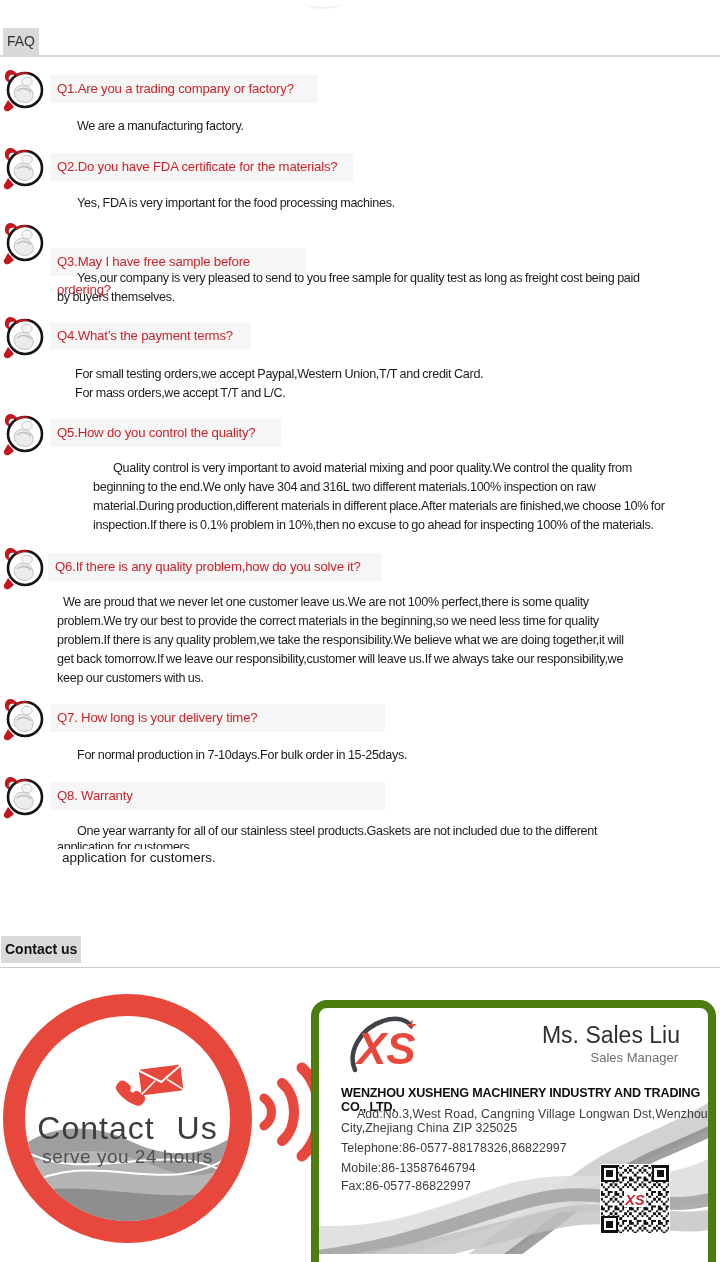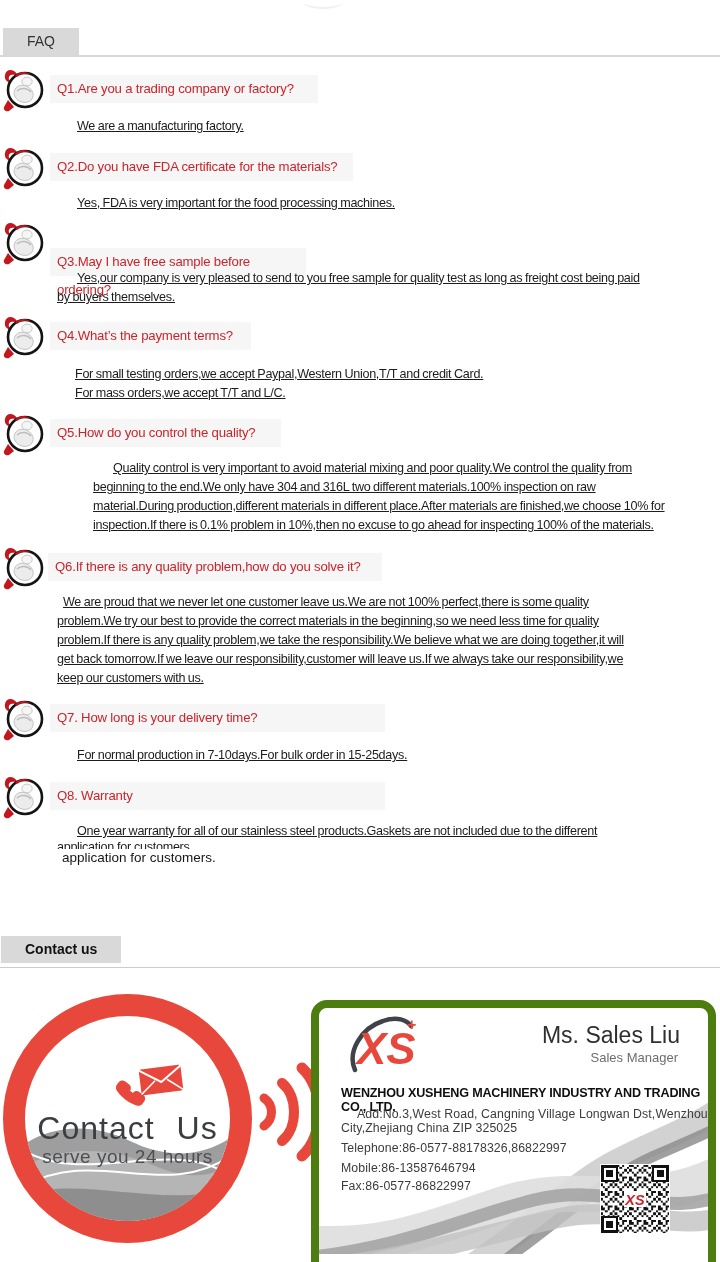--- a/index.html
+++ b/index.html
@@ -1,27 +1,27 @@
 <!DOCTYPE html>
 <html><head>
 <meta charset="utf-8">
 <style>
   html,body{margin:0;padding:0;background:#fff;}
   #screen{position:relative;width:720px;height:1262px;background:#fff;overflow:hidden;
           font-family:"Liberation Sans","DejaVu Sans",sans-serif;color:#1e1e1e;}
-  .tab{position:absolute;background:#d9d9d9;color:#333;font-size:14px;line-height:27px;height:27px;padding:0 24px;}
+  .tab{position:absolute;background:#d9d9d9;color:#333;font-size:14px;line-height:27px;height:27px;padding:0 4px;}
   .tab.bold{font-weight:bold;color:#111;}
   .hr{position:absolute;left:0;width:720px;}
   .hr.f{top:55px;border-top:2px solid #d8d8d8;}
   .hr.c{top:967px;border-top:1px solid #cccccc;}
   .mascot{position:absolute;left:3px;width:42px;height:45px;}
   .qbar{position:absolute;background:#f6f6f6;height:28px;line-height:28px;
         color:#c9242b;font-size:13.2px;letter-spacing:-0.2px;padding-left:7px;box-sizing:border-box;}
   .ans{position:absolute;left:57px;width:660px;font-size:12.6px;line-height:19px;
-       letter-spacing:-0.3px;word-spacing:-0.5px;color:#1c1c1c;white-space:pre-line;text-indent:20px;text-decoration:underline;}
+       letter-spacing:-0.3px;word-spacing:-0.5px;color:#1c1c1c;white-space:pre-line;text-indent:20px;}
   .ans.ti0{left:75px;width:640px;text-indent:0;}
   .ans.tis{text-indent:6px;}
   .clipline{position:absolute;left:57px;top:839px;height:10px;overflow:hidden;font-size:12.6px;
             line-height:17px;letter-spacing:-0.3px;color:#1c1c1c;}
   .repline{position:absolute;left:62px;top:850px;font-size:13.5px;color:#161616;}
   
   .badge{position:absolute;left:3px;top:994px;width:249px;height:249px;}
   .ring{position:absolute;inset:0;border-radius:50%;border:22px solid #e8483b;box-sizing:border-box;background:#fff;}
   .inner{position:absolute;inset:22px;border-radius:50%;overflow:hidden;}
   .binner-waves{position:absolute;left:0;bottom:0;width:205px;height:110px;}

